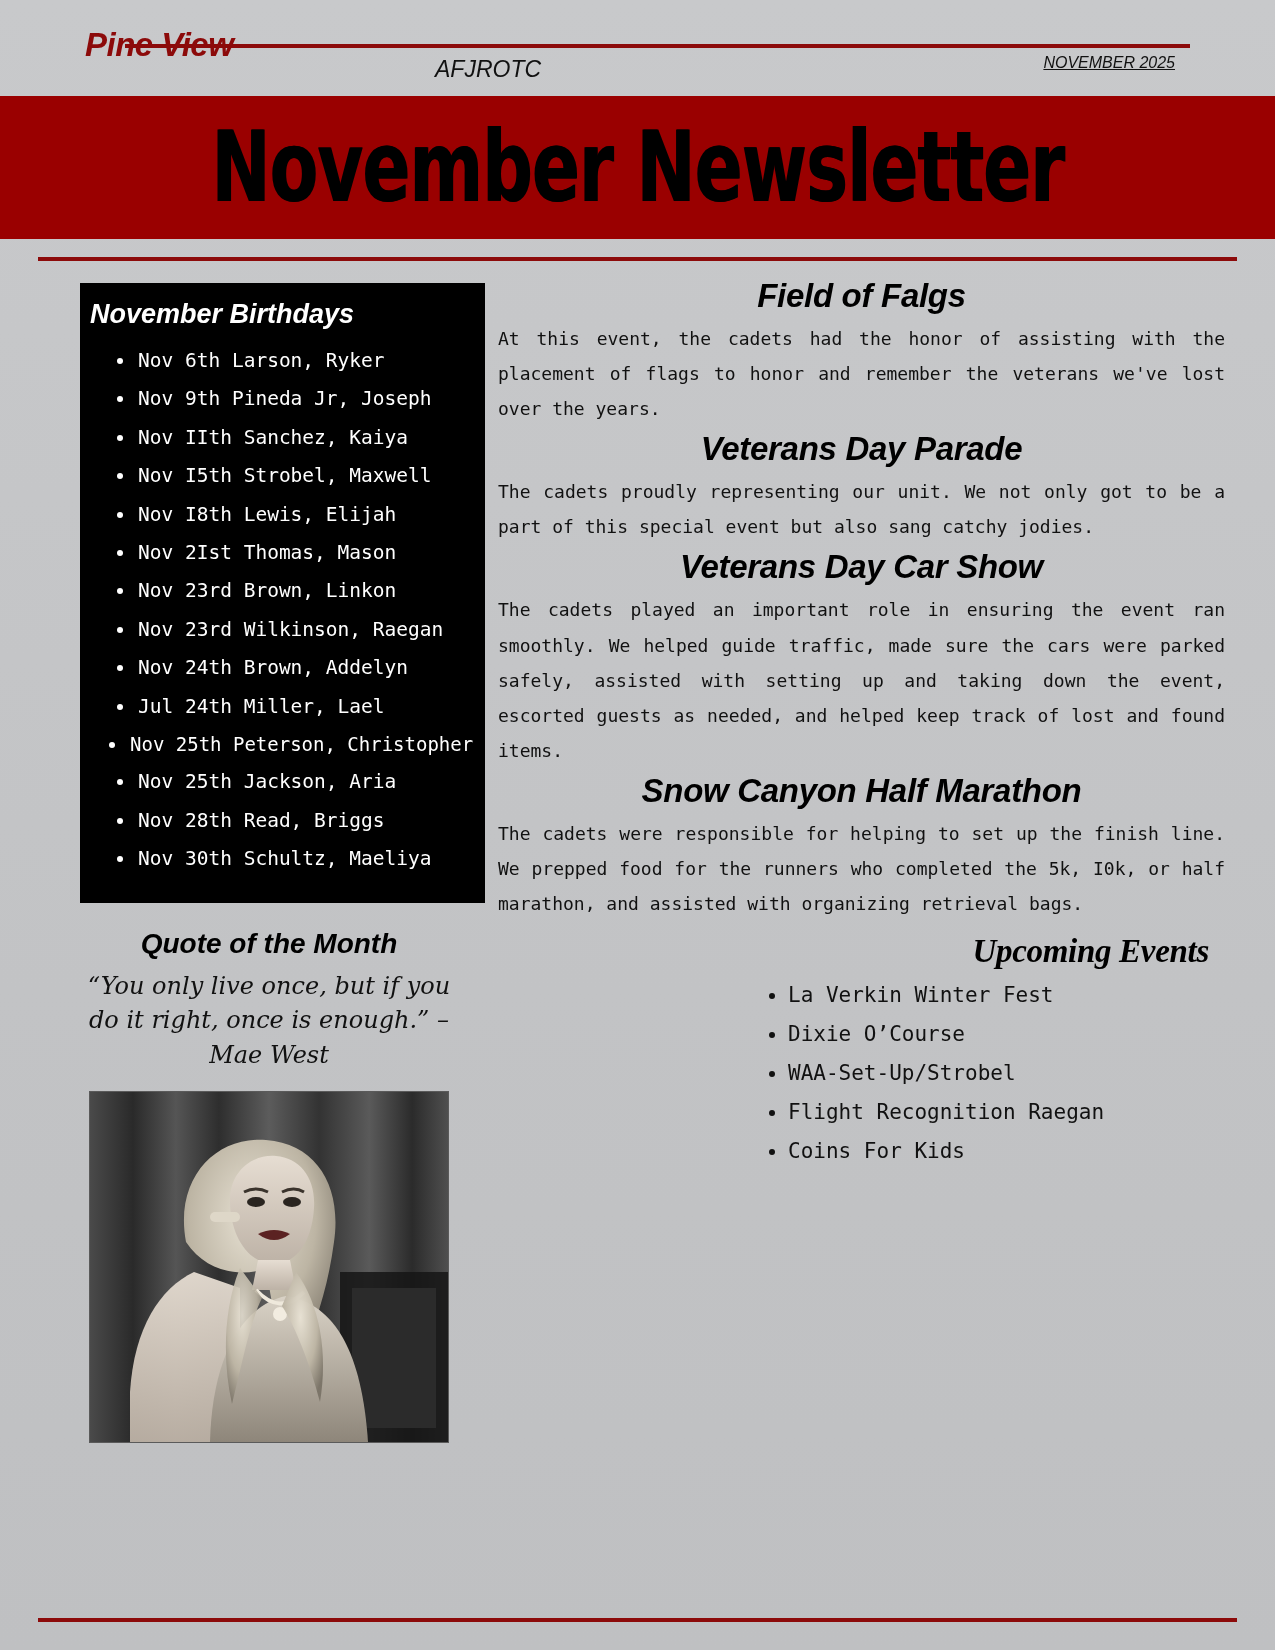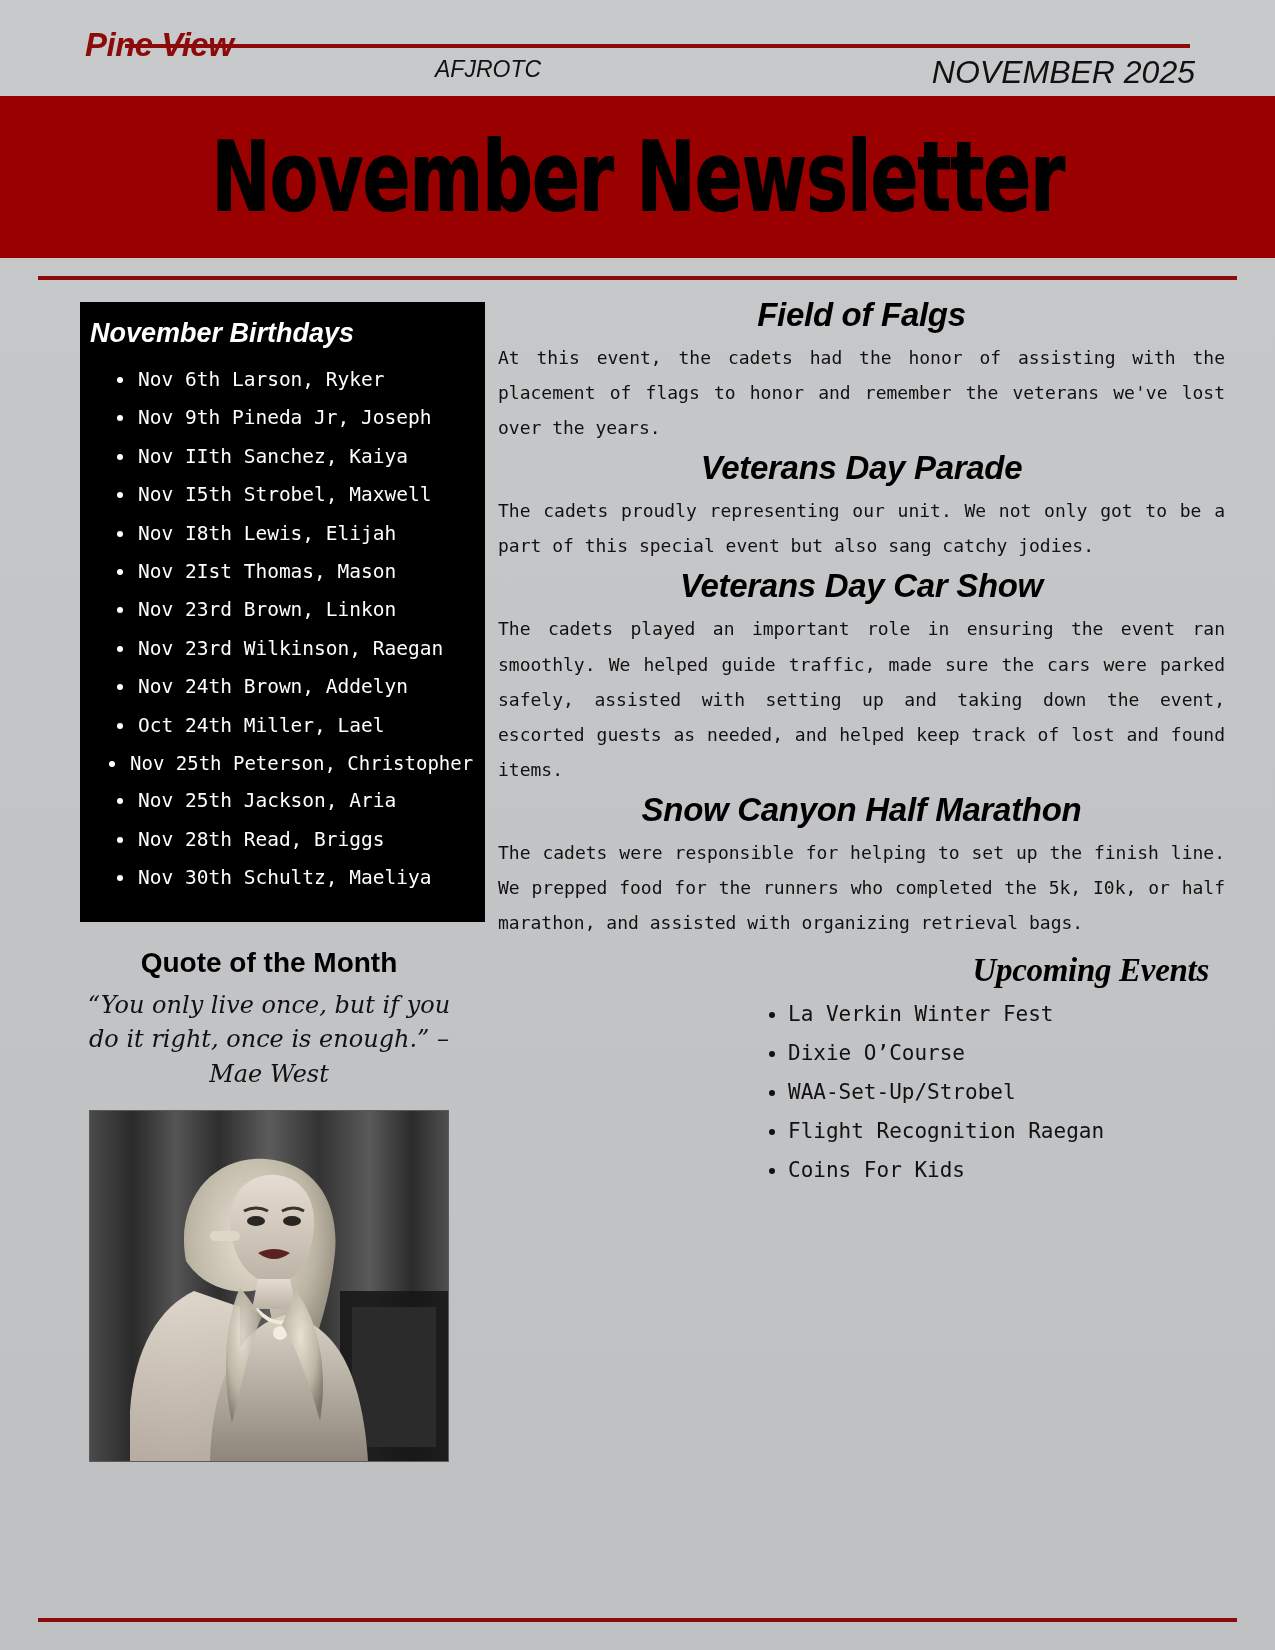--- a/index.html
+++ b/index.html
@@ -47,40 +47,41 @@
     position: absolute;
     left: 395px;
     top: 56px;
     font-size: 23px;
     font-style: italic;
     color: #111;
     font-family: "Liberation Sans", sans-serif;
   }
   .issue-date {
     position: absolute;
-    right: 40px;
+    right: 60px;
     top: 54px;
-    font-size: 32px;
-    font-style: italic;
-    color: #111;
-    font-family: "Liberation Sans", sans-serif;
+    font-size: 16px;
+    font-style: italic;
+    color: #111;
+    font-family: "Liberation Sans", sans-serif;
+    text-decoration: underline;
   }
   .rule-top {
     position: absolute;
     left: 85px;
     right: 45px;
     top: 44px;
     height: 4px;
     background: #8c0a0a;
   }
 
   
   .banner {
     background: #9a0000;
-    height: 162px;
+    height: 143px;
     margin: 0;
     display: flex;
     align-items: center;
     justify-content: center;
   }
   .banner-title {
     font-family: "DejaVu Sans", sans-serif;
     font-weight: bold;
     font-size: 76px;
     color: #000;
@@ -142,20 +143,21 @@
   .birthday-list li.tight {
     font-size: 19px;
     margin-left: -8px;
   }
 
   
   .quote-title {
     text-align: center;
     font-size: 28px;
     font-weight: bold;
+    font-style: italic;
     color: #000;
     margin-top: 22px;
     line-height: 1.35;
     font-family: "Liberation Sans", sans-serif;
   }
   .quote-text {
     text-align: center;
     font-family: "DejaVu Serif", serif;
     font-style: italic;
     font-size: 24px;
@@ -247,21 +249,21 @@
         <ul class="birthday-list">
           <li>Nov 6th Larson, Ryker</li>
           <li>Nov 9th Pineda Jr, Joseph</li>
           <li>Nov IIth Sanchez, Kaiya</li>
           <li>Nov I5th Strobel, Maxwell</li>
           <li>Nov I8th Lewis, Elijah</li>
           <li>Nov 2Ist Thomas, Mason</li>
           <li>Nov 23rd Brown, Linkon</li>
           <li>Nov 23rd Wilkinson, Raegan</li>
           <li>Nov 24th Brown, Addelyn</li>
-          <li>Oct 24th Miller, Lael</li>
+          <li>Jul 24th Miller, Lael</li>
           <li class="tight">Nov 25th Peterson, Christopher</li>
           <li>Nov 25th Jackson, Aria</li>
           <li>Nov 28th Read, Briggs</li>
           <li>Nov 30th Schultz, Maeliya</li>
         </ul>
       </div>
 
       <div class="quote-title">Quote of the Month</div>
       <div class="quote-text">“You only live once, but if you do it right, once is enough.” – Mae West</div>
 

